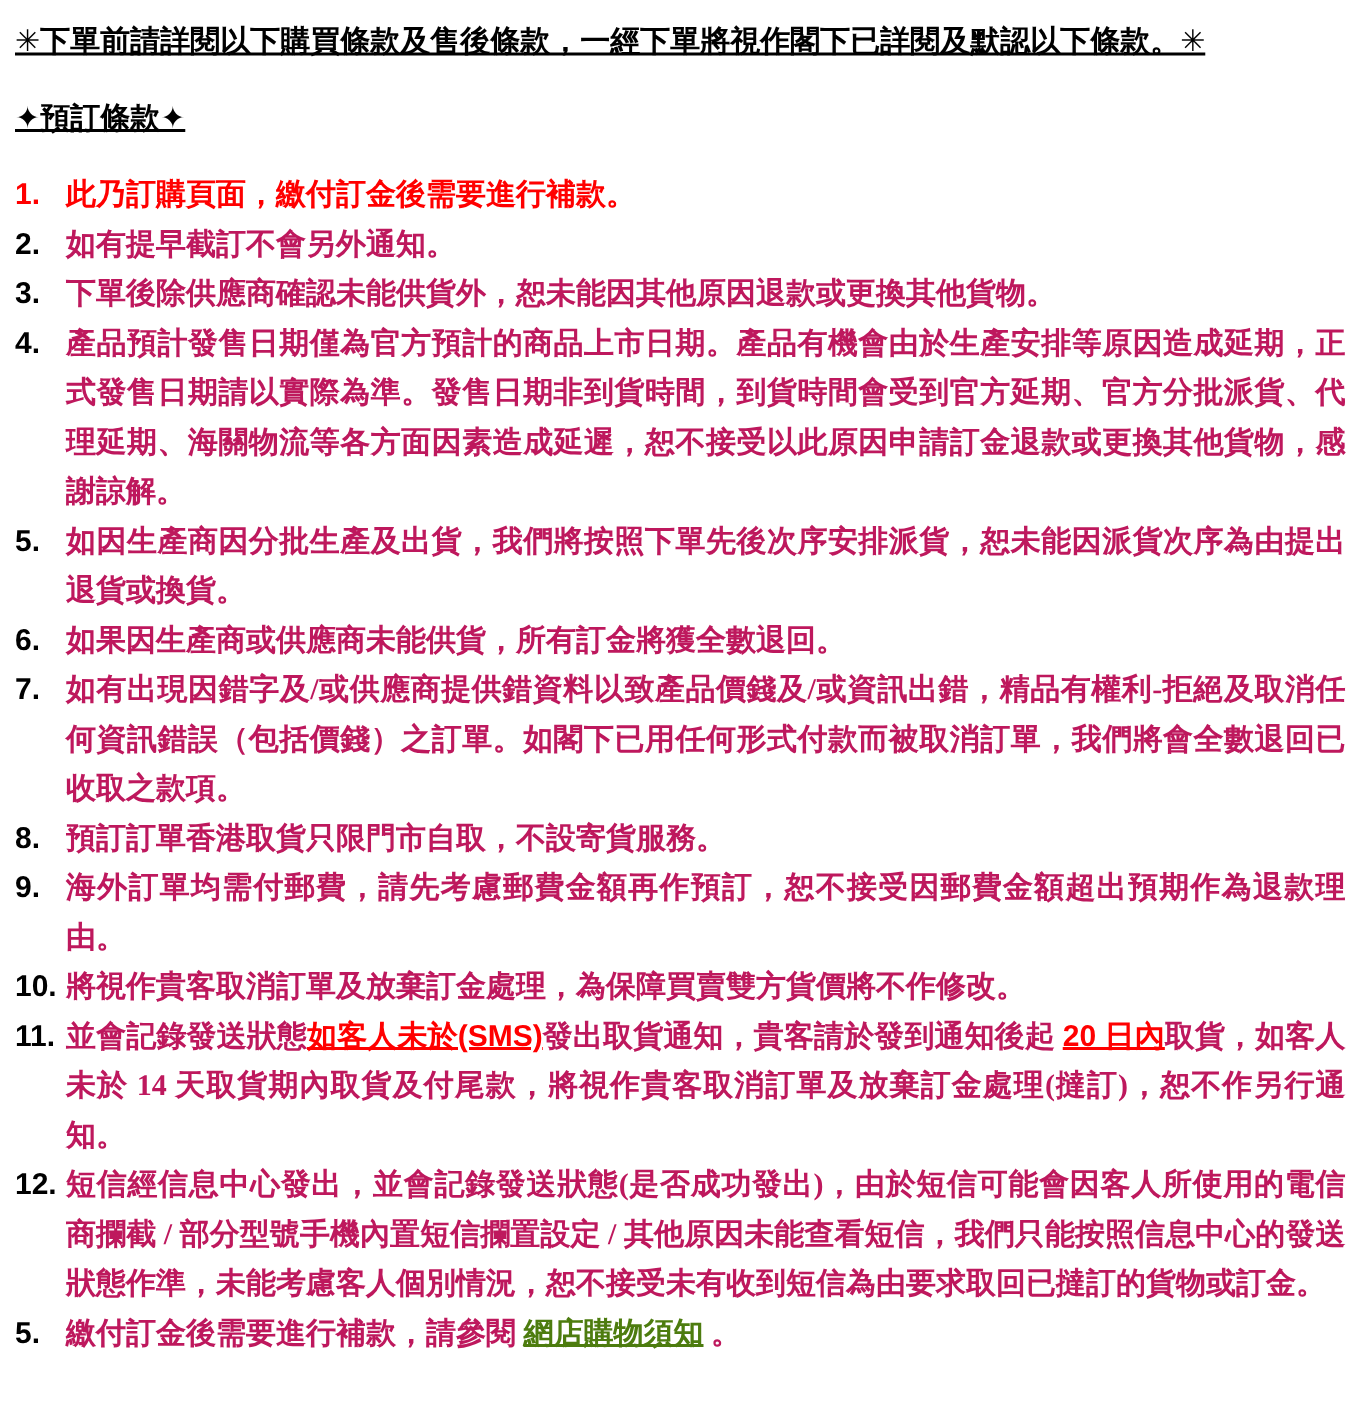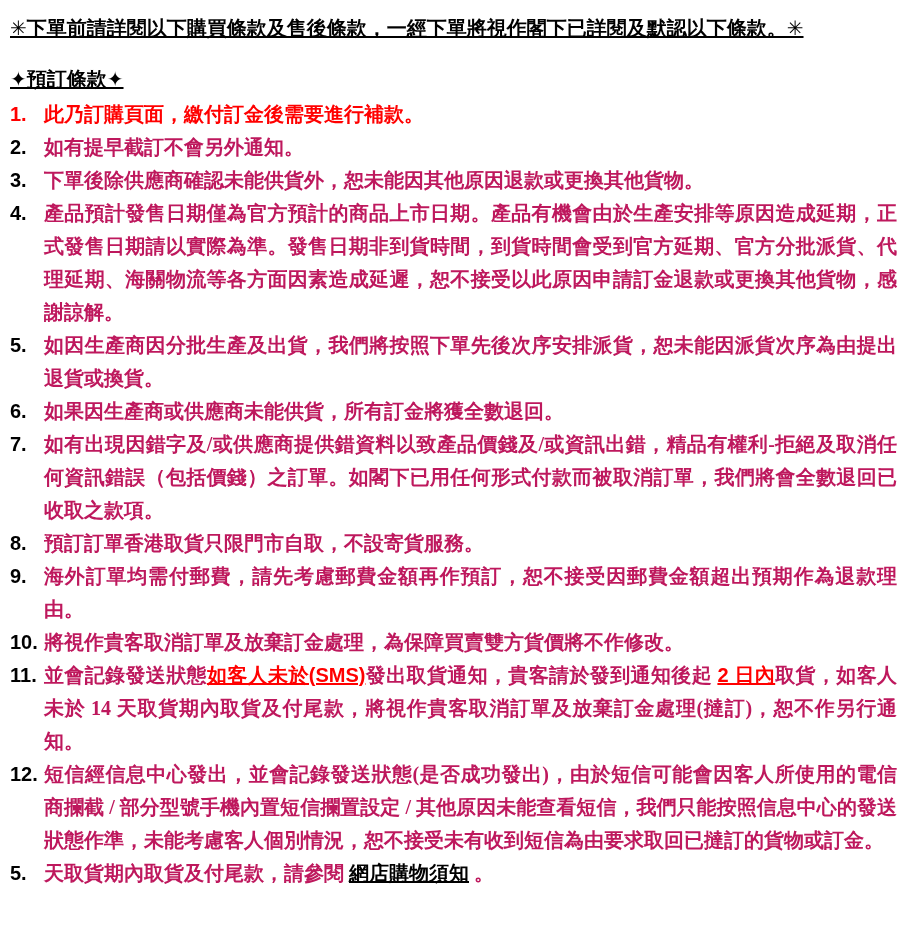--- a/index.html
+++ b/index.html
@@ -18,21 +18,21 @@
     line-height: 33px;
     color: #000000;
   }
   .notice-header {
     color: #000000;
     text-decoration: underline;
     margin-bottom: 18px;
   }
   .section-title {
     text-decoration: underline;
-    margin-bottom: 2px;
+    margin-bottom: 18px;
   }
   .terms-list {
     width: 100%;
   }
   .term-item {
     display: flex;
     align-items: flex-start;
   }
   .term-number {
     flex: 0 0 34px;
@@ -43,21 +43,21 @@
     flex: 1 1 auto;
     text-align: justify;
   }
   .seg-normal { color: #be185d; font-family: Liberation Serif, serif; }
   .seg-red { color: #ff0000; margin-top: 35px; }
   .seg-red-u {
     color: #ff0000;
     text-decoration: underline;
   }
   a.seg-link {
-    color: #000000;
+    color: #4d7c0f;
     text-decoration: underline;
     font-weight: 700;
   }
 </style>
 </head>
 <body>
 
 <div class="doc">
   <div class="notice-header">✳下單前請詳閱以下購買條款及售後條款，一經下單將視作閣下已詳閱及默認以下條款。✳</div>
 
@@ -99,24 +99,24 @@
       <div class="term-item">
         <span class="term-number">9.</span>
         <span class="term-content"><span class="seg-normal">海外訂單均需付郵費，請先考慮郵費金額再作預訂，恕不接受因郵費金額超出預期作為退款理由。</span></span>
       </div>
       <div class="term-item">
         <span class="term-number">10.</span>
         <span class="term-content"><span class="seg-normal">將視作貴客取消訂單及放棄訂金處理，為保障買賣雙方貨價將不作修改。</span></span>
       </div>
       <div class="term-item">
         <span class="term-number">11.</span>
-        <span class="term-content"><span class="seg-normal">並會記錄發送狀態</span><span class="seg-red-u">如客人未於(SMS)</span><span class="seg-normal">發出取貨通知，貴客請於發到通知後起 </span><span class="seg-red-u">2 日內</span><span class="seg-normal">取貨，如客人未於 14 天取貨期內取貨及付尾款，將視作貴客取消訂單及放棄訂金處理(撻訂)，恕不作另行通知。</span></span>
+        <span class="term-content"><span class="seg-normal">並會記錄發送狀態</span><span class="seg-red-u">如客人未於(SMS)</span><span class="seg-normal">發出取貨通知，貴客請於發到通知後起 </span><span class="seg-red-u">20 日內</span><span class="seg-normal">取貨，如客人未於 14 天取貨期內取貨及付尾款，將視作貴客取消訂單及放棄訂金處理(撻訂)，恕不作另行通知。</span></span>
       </div>
       <div class="term-item">
         <span class="term-number">12.</span>
         <span class="term-content"><span class="seg-normal">短信經信息中心發出，並會記錄發送狀態(是否成功發出)，由於短信可能會因客人所使用的電信商攔截 / 部分型號手機內置短信攔置設定 / 其他原因未能查看短信，我們只能按照信息中心的發送狀態作準，未能考慮客人個別情況，恕不接受未有收到短信為由要求取回已撻訂的貨物或訂金。</span></span>
       </div>
       <div class="term-item">
         <span class="term-number">5.</span>
-        <span class="term-content"><span class="seg-normal">天取貨期內取貨及付尾款，請參閱 </span><a class="seg-link" href="#">網店購物須知</a><span class="seg-normal"> 。</span></span>
+        <span class="term-content"><span class="seg-normal">繳付訂金後需要進行補款，請參閱 </span><a class="seg-link" href="#">網店購物須知</a><span class="seg-normal"> 。</span></span>
       </div>
     </div>
 </div>
 
 </body></html>

